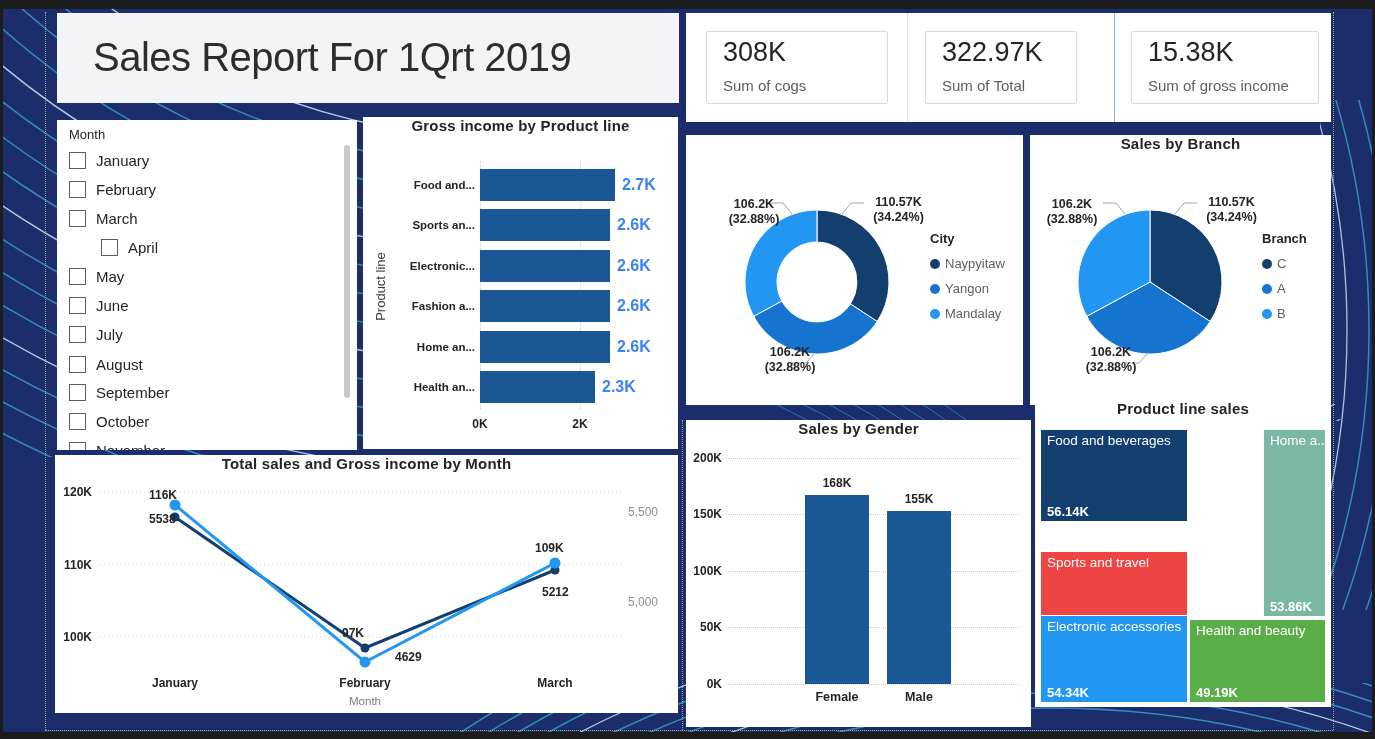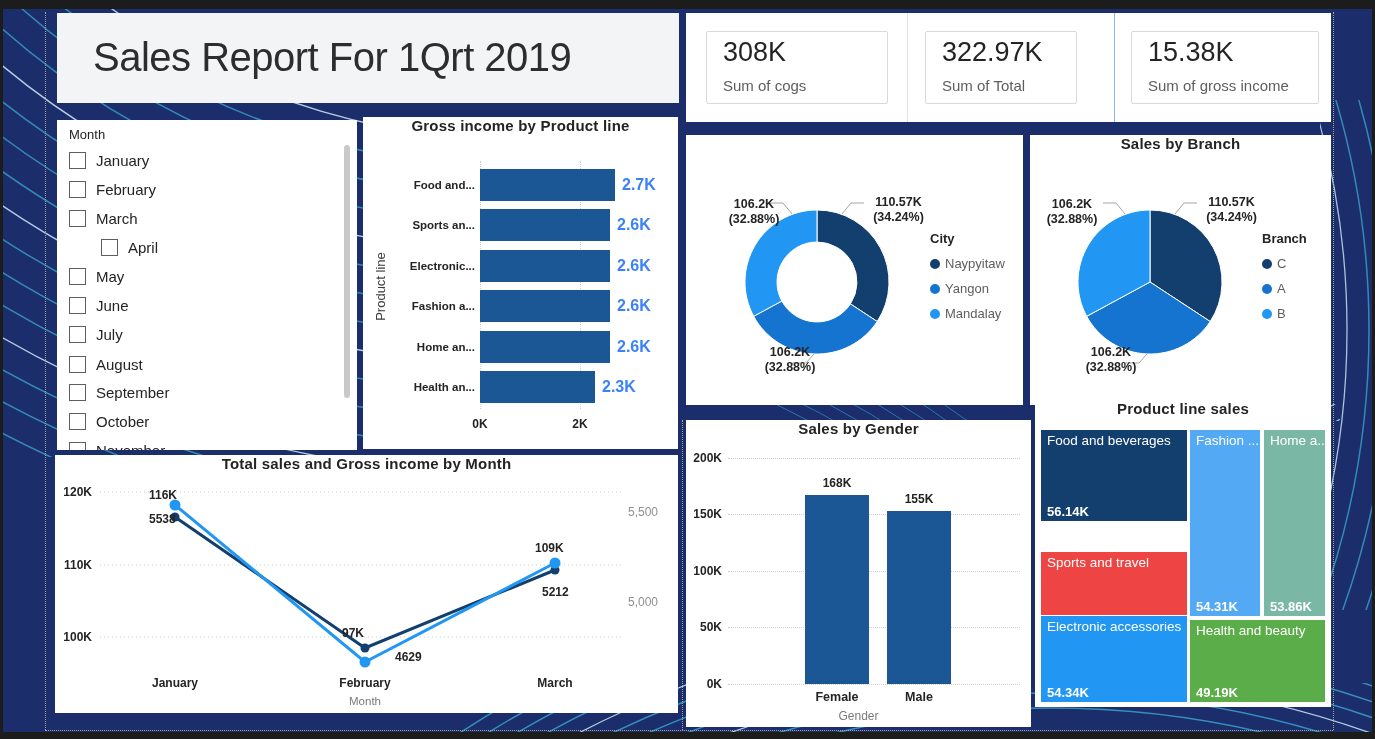--- a/index.html
+++ b/index.html
@@ -372,41 +372,36 @@
   <div class="ytick" style="top:87px;">150K</div>
   <div class="ytick" style="top:144px;">100K</div>
   <div class="ytick" style="top:200px;">50K</div>
   <div class="ytick" style="top:257px;">0K</div>
   <div class="vbar" style="left:119px;top:75px;height:189px;"></div>
   <div class="vbar" style="left:201px;top:91px;height:173px;"></div>
   <div class="vbar-val" style="left:119px;top:56px;">168K</div>
   <div class="vbar-val" style="left:201px;top:72px;">155K</div>
   <div class="vbar-cat" style="left:119px;">Female</div>
   <div class="vbar-cat" style="left:201px;">Male</div>
-  <div class="axis-title" style="top:289px;">Gender</div>
 </div>
 
 <div class="panel" style="left:1035px;top:400px;width:296px;height:307px;">
   <div class="ptitle">Product line sales</div>
   <div class="tile tile-food" style="left:5px;top:29px;width:148px;height:93px;">
     <span class="tile-name">Food and beverages</span>
     <span class="tile-val">56.14K</span>
   </div>
   <div class="tile tile-sports" style="left:5px;top:124px;width:148px;height:89px;">
     <span class="tile-name">Sports and travel</span>
     <span class="tile-val">55.12K</span>
   </div>
   <div class="tile tile-elec" style="left:5px;top:215px;width:148px;height:88px;">
     <span class="tile-name">Electronic accessories</span>
     <span class="tile-val">54.34K</span>
   </div>
-  <div class="tile tile-fashion" style="left:154px;top:29px;width:72px;height:188px;">
-    <span class="tile-name">Fashion ...</span>
-    <span class="tile-val">54.31K</span>
-  </div>
   <div class="tile tile-home" style="left:228px;top:29px;width:63px;height:188px;">
     <span class="tile-name">Home a...</span>
     <span class="tile-val">53.86K</span>
   </div>
   <div class="tile tile-health" style="left:154px;top:219px;width:137px;height:84px;">
     <span class="tile-name">Health and beauty</span>
     <span class="tile-val">49.19K</span>
   </div>
 </div>
 

